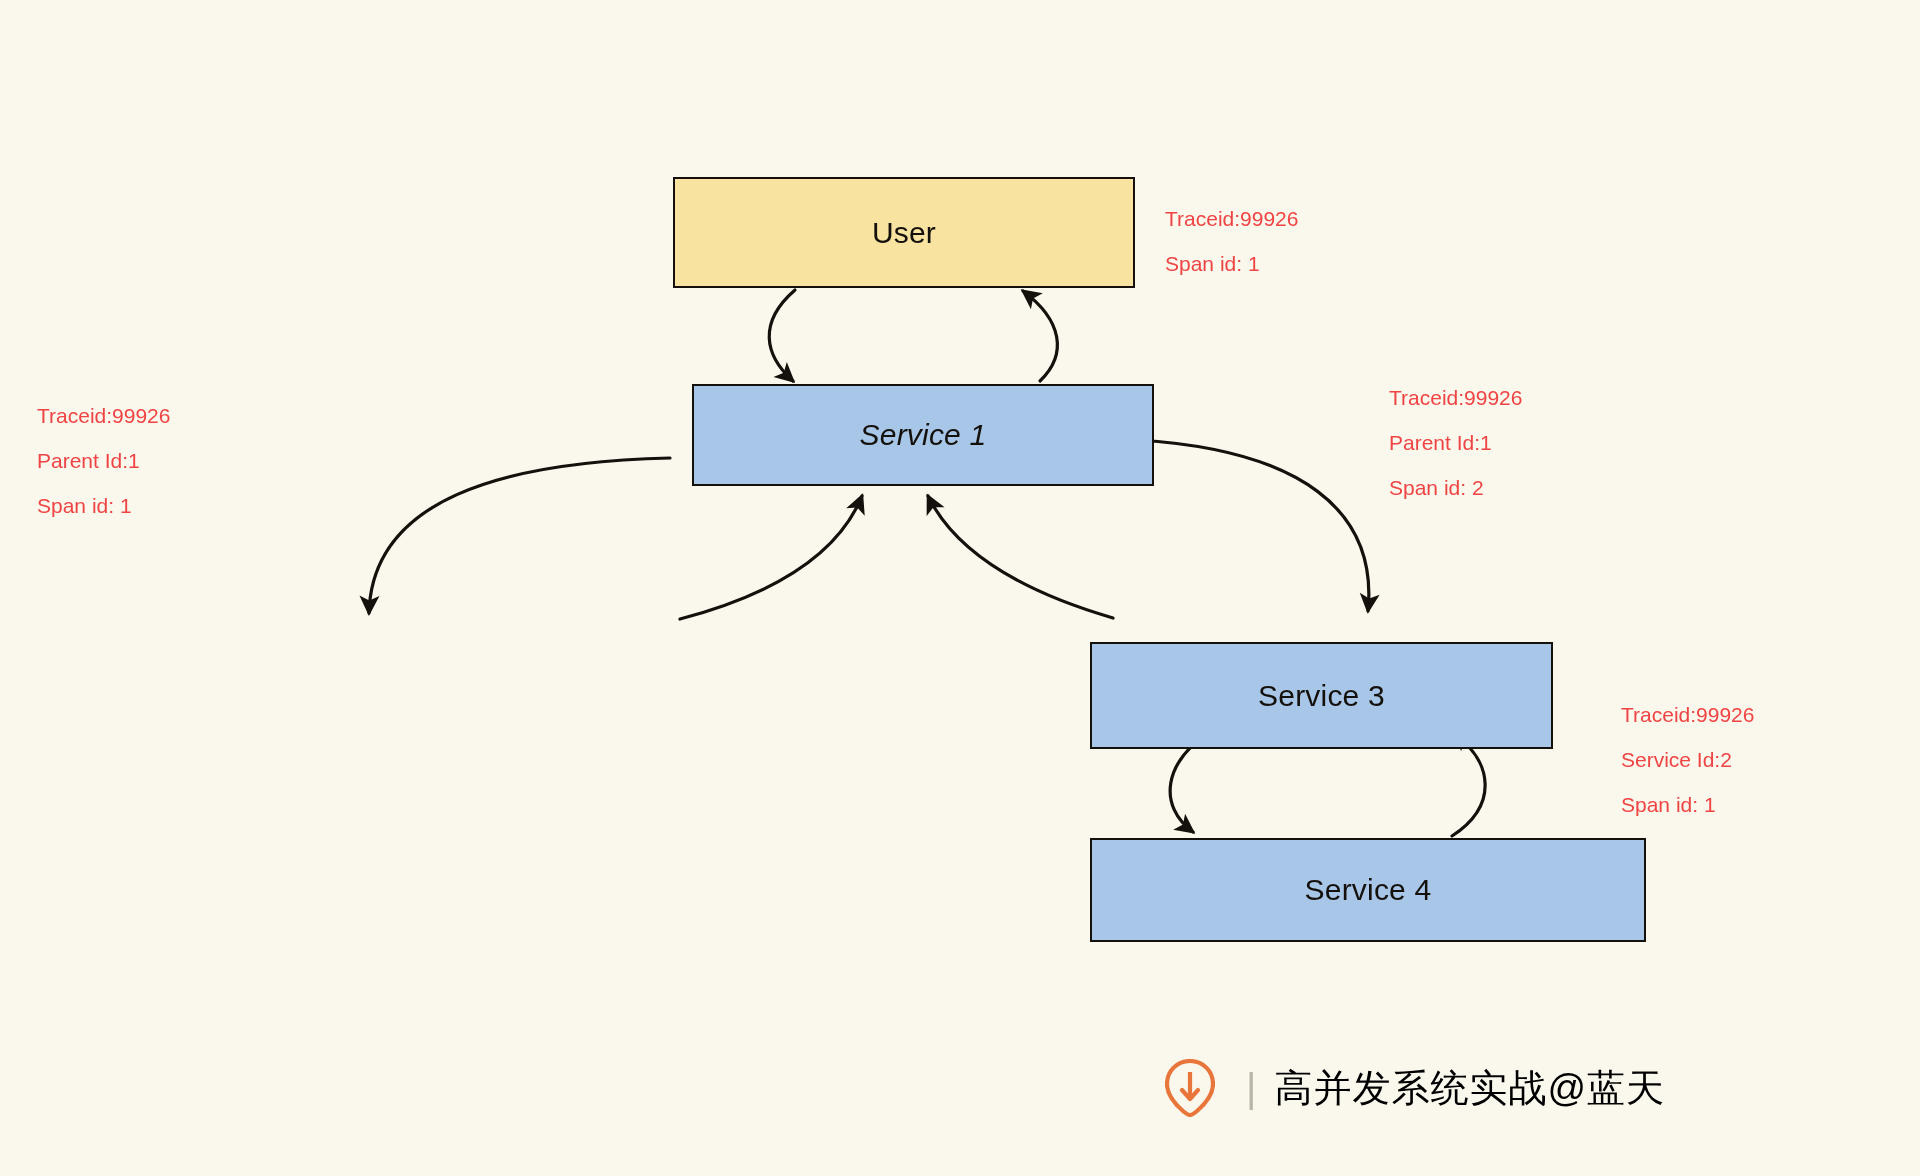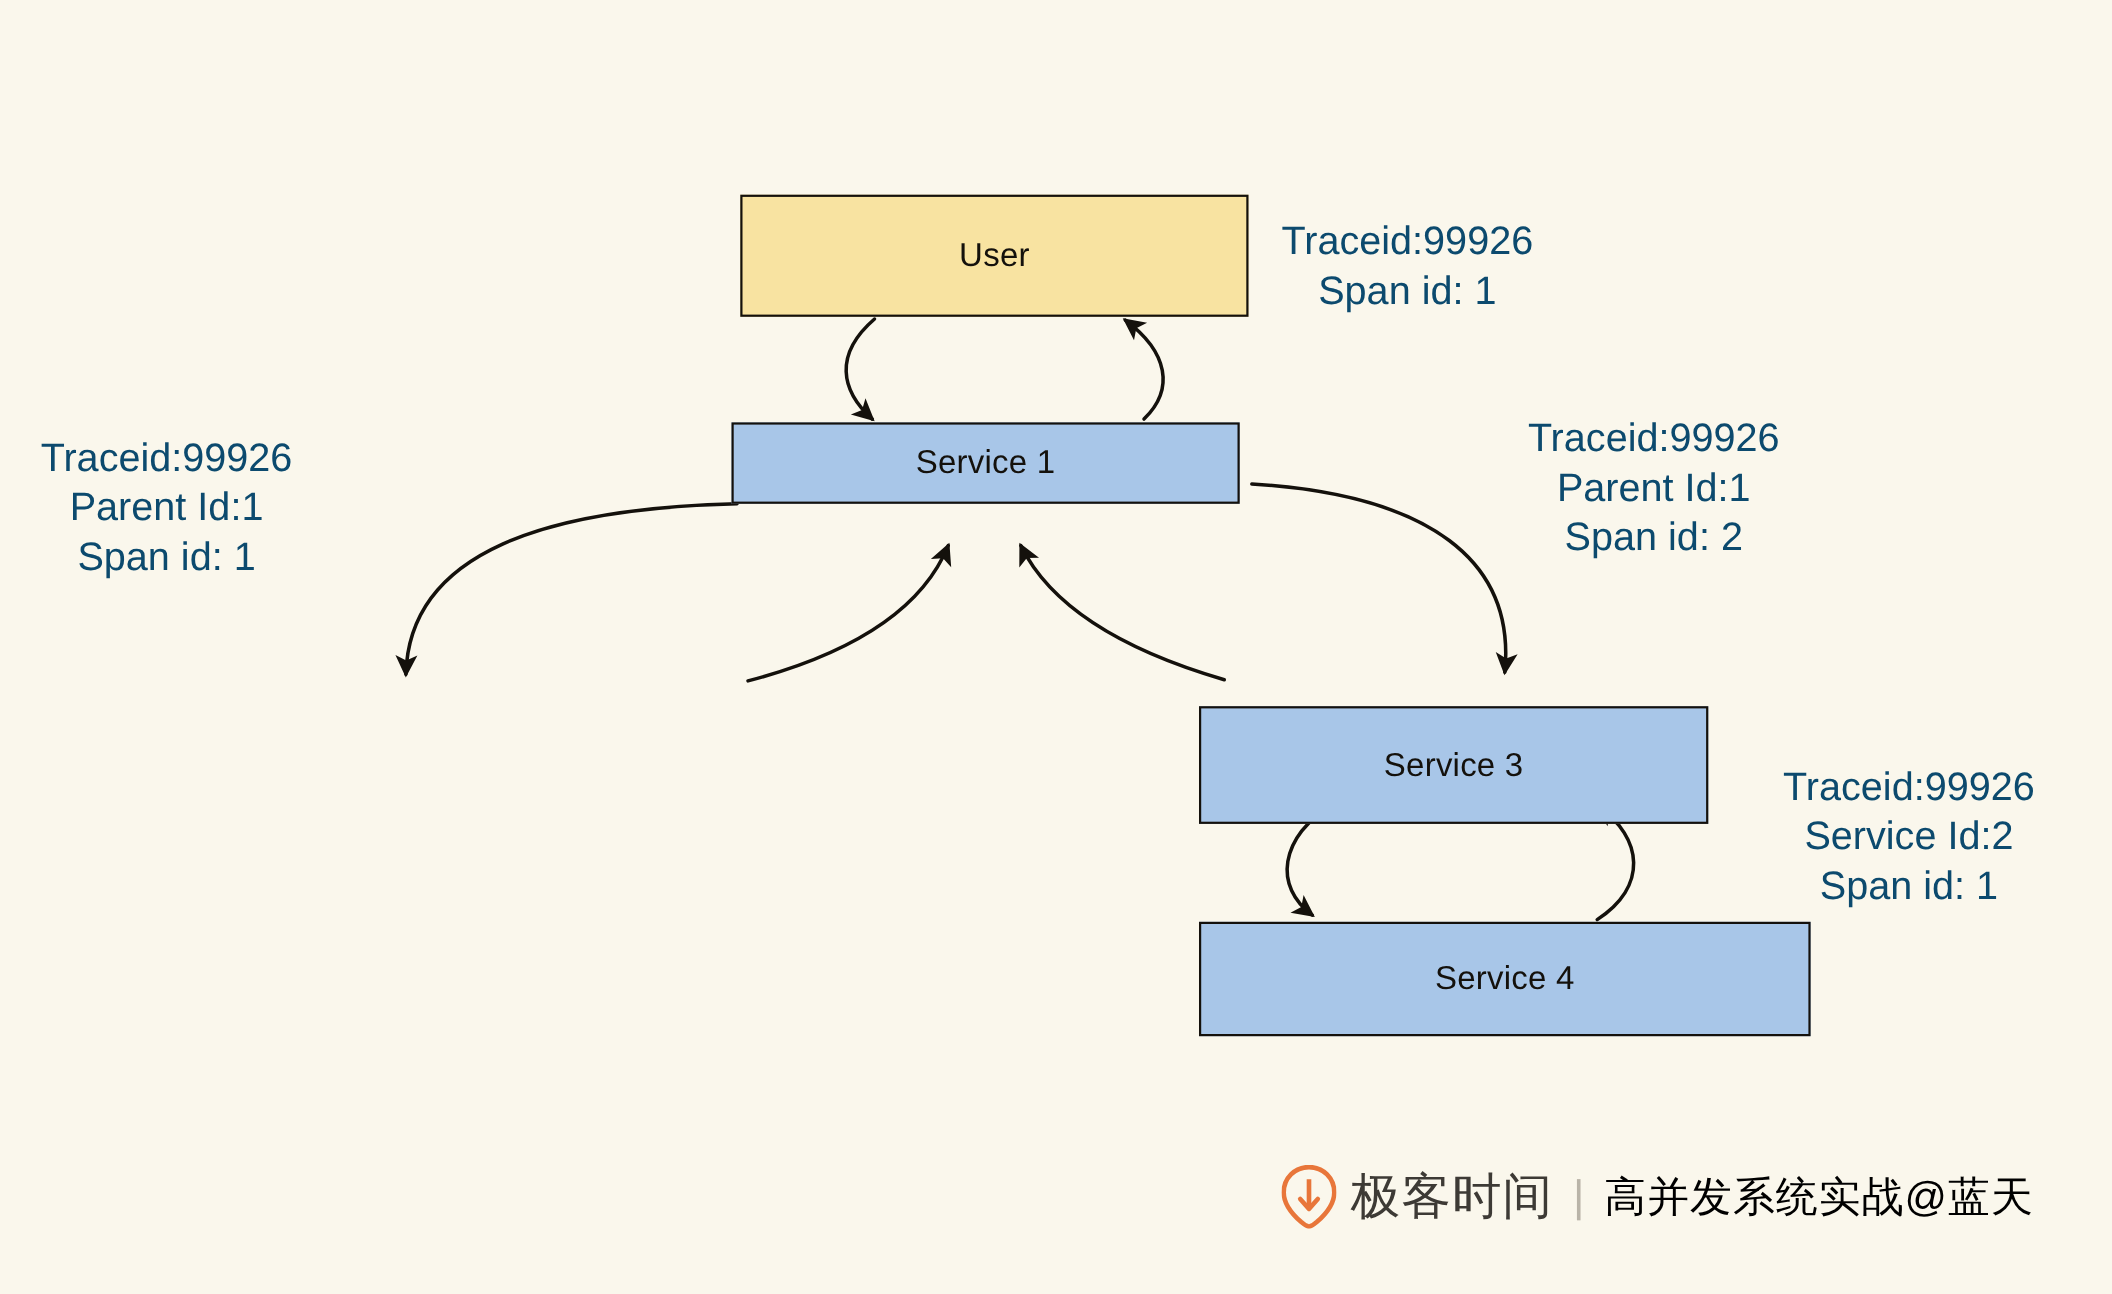--- a/index.html
+++ b/index.html
@@ -39,26 +39,25 @@
     z-index: 3;
   }
   .node-user {
     background: #f8e3a1;
   }
   .node-service {
     background: #a8c6e8;
   }
   .annot {
     position: absolute;
-    color: #0c4a6e;
-    font-size: 36px;
+    color: #ef4444;
+    font-size: 21px;
     line-height: 45px;
     white-space: nowrap;
     z-index: 4;
-    text-align: center;
   }
   .annot div {
     white-space: nowrap;
   }
   .watermark {
     position: absolute;
     left: 1165px;
     top: 1057px;
     display: flex;
     align-items: center;
@@ -120,21 +119,21 @@
       <path d="M 1213 730 C 1162 762, 1158 806, 1193 832" marker-end="url(#arrow)"></path>
 
       <path d="M 1452 836 C 1498 806, 1494 762, 1453 733" marker-end="url(#arrow)"></path>
     </g>
   </svg>
 
   <div class="node node-user" style="left:673px; top:177px; width:462px; height:111px;justify-content:center;">
     <span>User</span>
   </div>
 
-  <div class="node node-service" style="left:665px; top:384px; width:462px; height:74px;">
+  <div class="node node-service" style="left:692px; top:384px; width:462px; height:102px;font-style:italic;">
     <span>Service 1</span>
   </div>
 
 
   <div class="node node-service" style="left:1090px; top:620px; width:463px; height:107px;margin-top:22px;">
     <span>Service 3</span>
   </div>
 
   <div class="node node-service" style="left:1090px; top:838px; width:556px; height:104px;">
     <span>Service 4</span>
@@ -164,18 +163,17 @@
   </div>
 
   <div class="watermark">
     <span class="wm-logo">
       <svg width="50" height="58" viewBox="0 0 50 58" xmlns="http://www.w3.org/2000/svg">
         <path d="M25 2 C 12 2, 2 12, 2 25 C 2 36, 10 45, 18 52 C 21 54.5, 23.5 56, 25 56 C 26.5 56, 29 54.5, 32 52 C 40 45, 48 36, 48 25 C 48 12, 38 2, 25 2 Z" fill="none" stroke="#e8763a" stroke-width="4.2"></path>
         <path d="M25 13 L 25 40" fill="none" stroke="#e8763a" stroke-width="4.2"></path>
         <path d="M25 40 L 17 31 M25 40 L 33 31" fill="none" stroke="#e8763a" stroke-width="4.2" stroke-linecap="round"></path>
       </svg>
     </span>
-    <span class="wm-brand">极客时间</span>
     <span class="wm-sep">|</span>
     <span class="wm-text">高并发系统实战@蓝天</span>
   </div>
 
 </div>
 
 </body></html>

